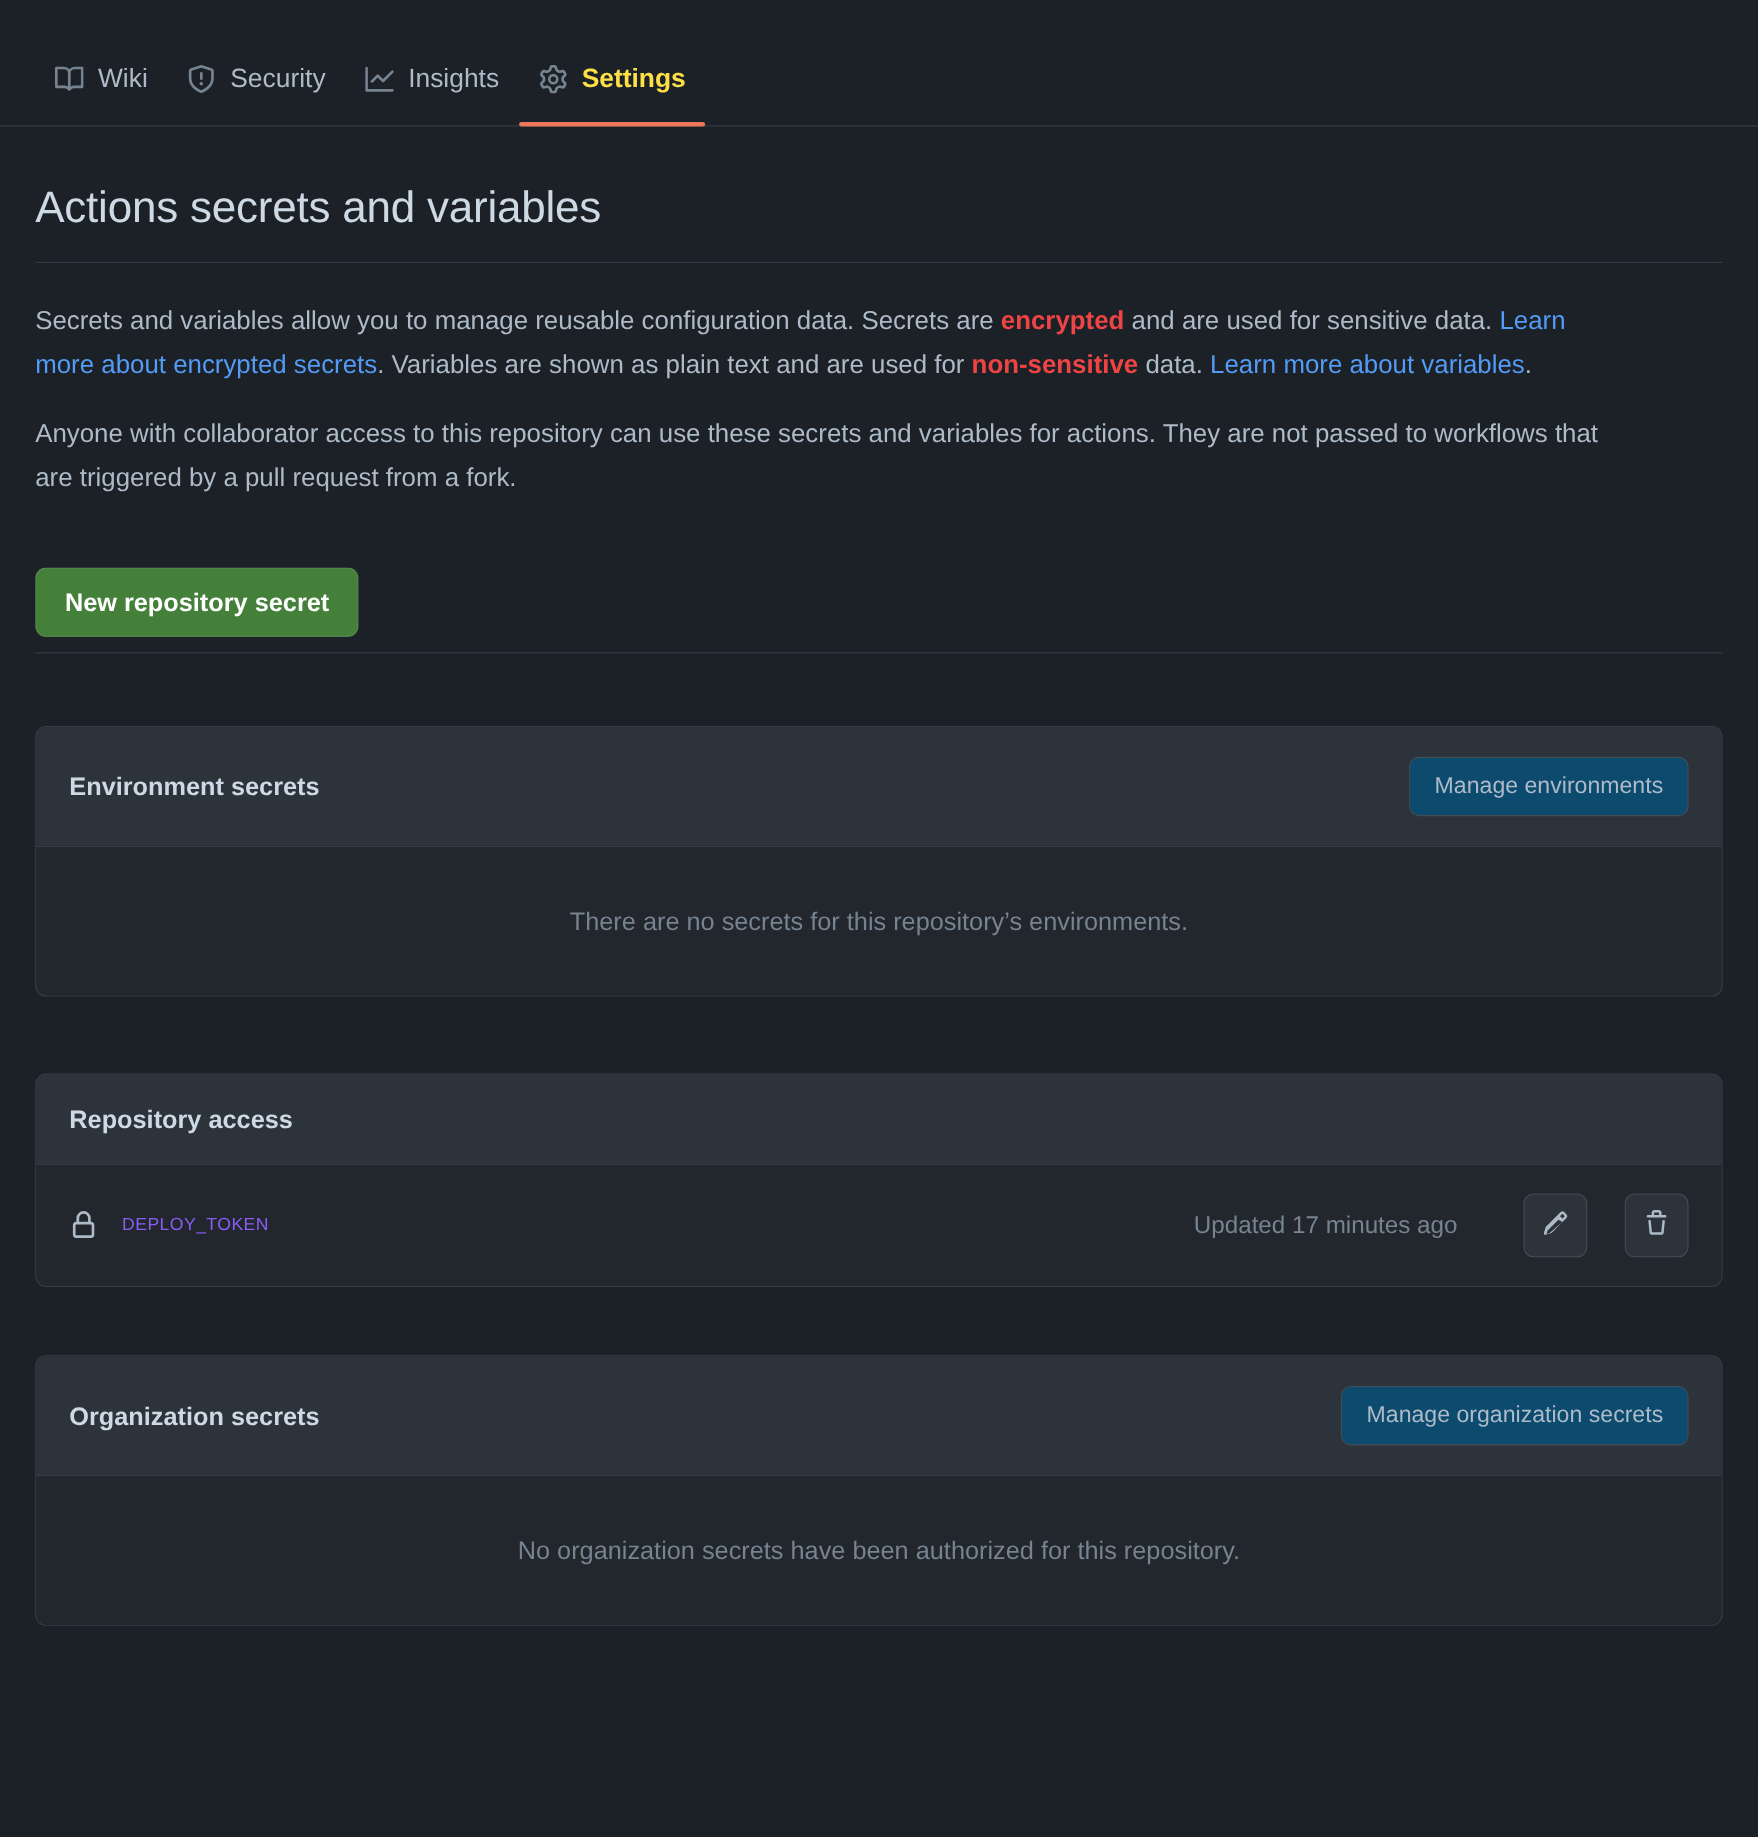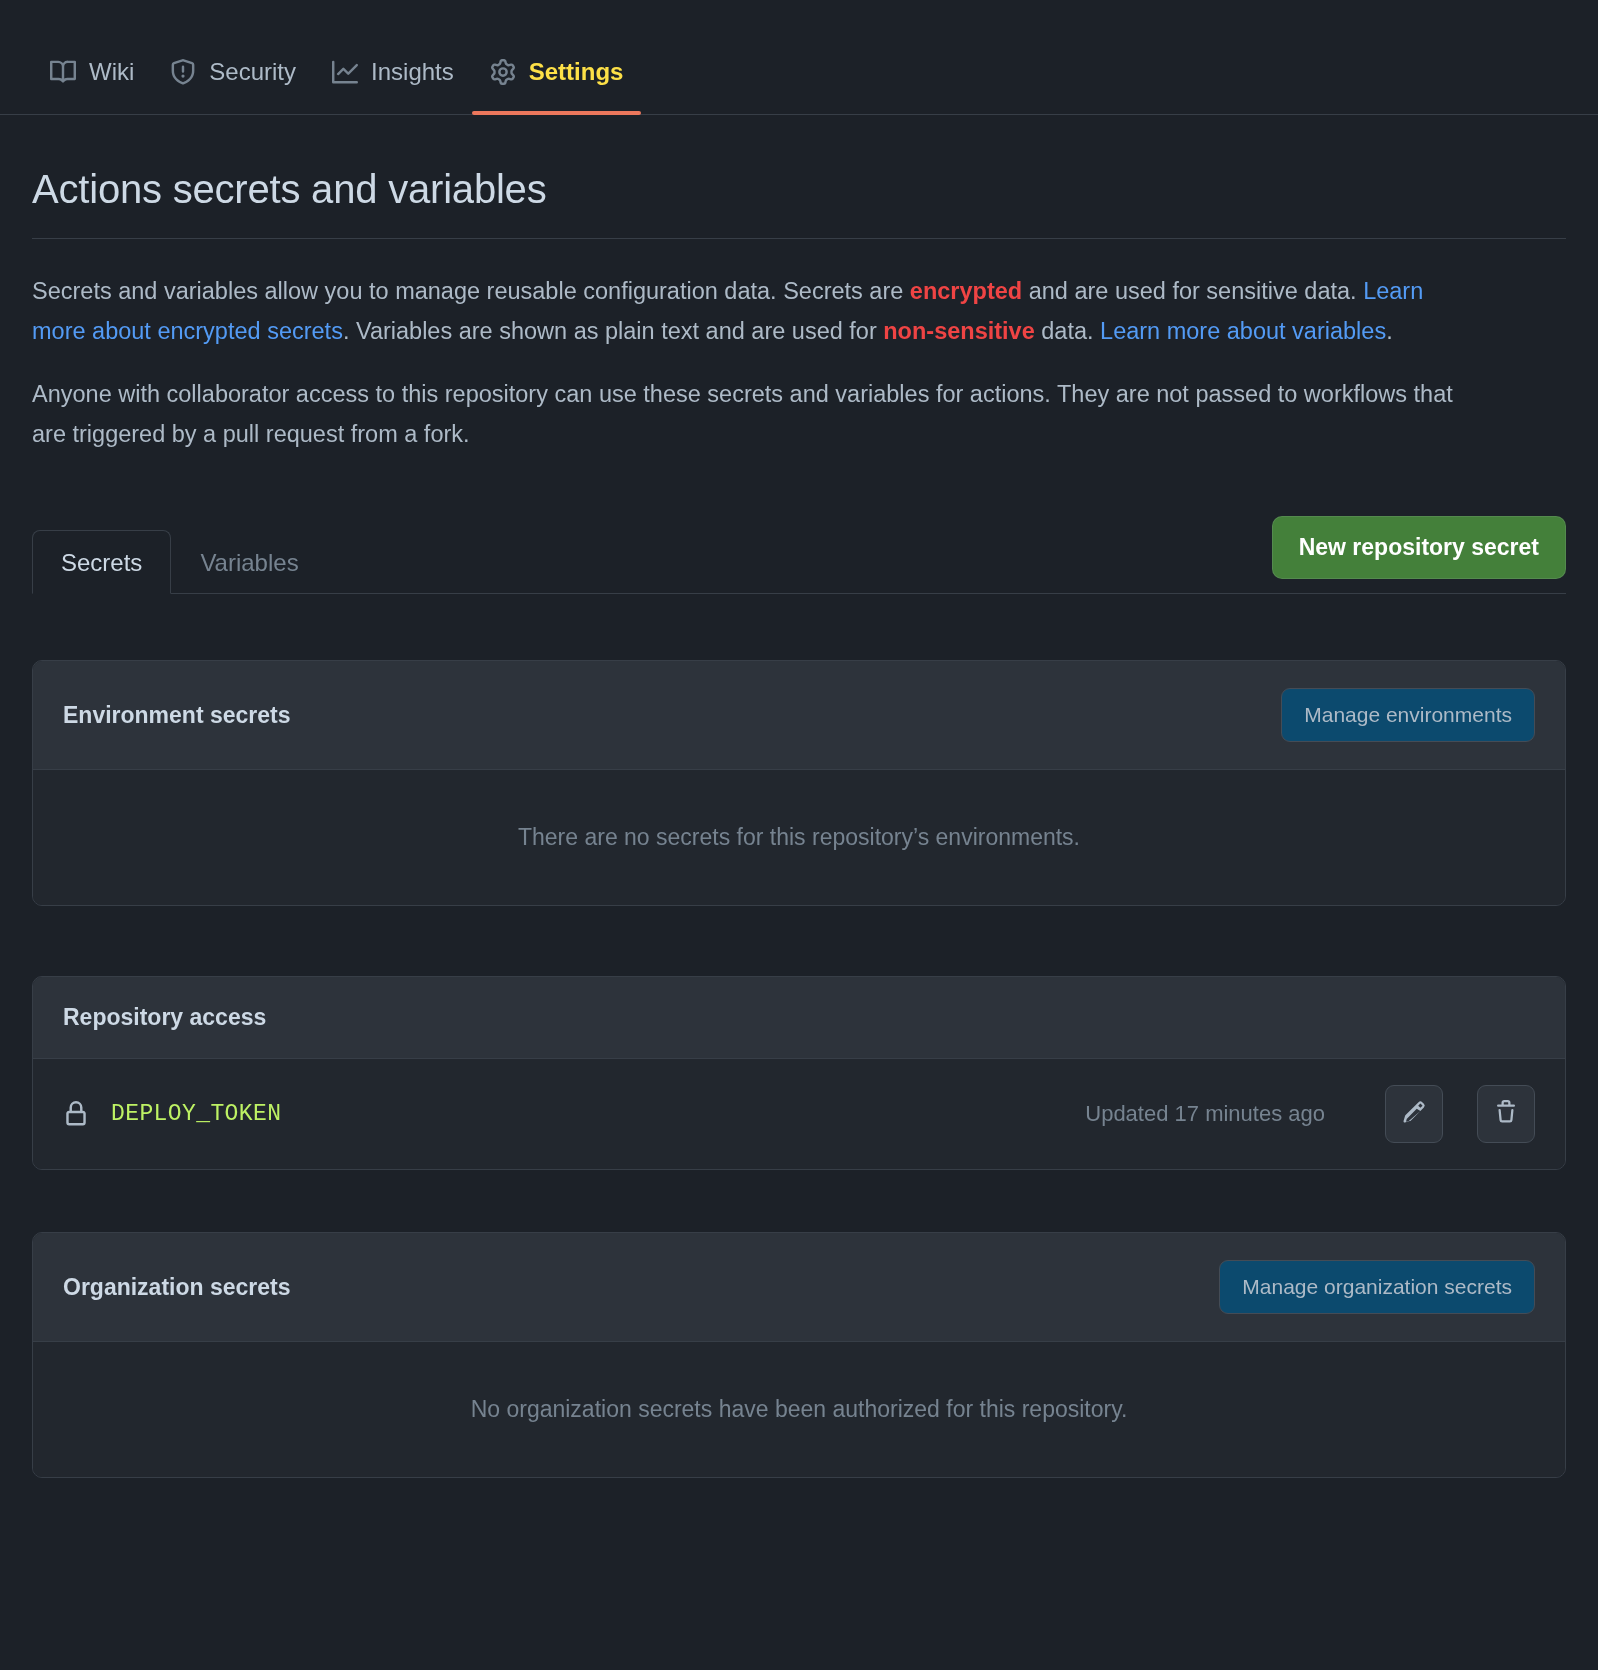--- a/index.html
+++ b/index.html
@@ -145,23 +145,23 @@
   .secret-row {
     display: flex;
     align-items: center;
     padding: 26px 30px;
     background: #22272e;
     border-top: 1px solid #373e47;
     gap: 22px;
   }
   .lock-icon { width: 26px; height: 26px; color: #adbac7; flex: 0 0 auto; }
   .secret-name {
-    font-family: Liberation Mono, monospace;
-    font-size: 23px;
-    color: #bef264;
+    font-family: Liberation Sans, sans-serif;
+    font-size: 16px;
+    color: #8b5cf6;
     letter-spacing: 0.4px;
   }
   .secret-spacer { flex: 1 1 auto; }
   .secret-meta { font-size: 22px; color: #768390; margin-right: 26px; }
   .icon-btn {
     width: 58px; height: 58px;
     background: #2d333b;
     border: 1px solid #444c56;
     border-radius: 9px;
     display: flex; align-items: center; justify-content: center;
@@ -220,28 +220,20 @@
 <div class="page">
 
   <h1 class="page-title">Actions secrets and variables</h1>
   <div class="title-rule"></div>
 
   <p class="para"><span>Secrets and variables allow you to manage reusable configuration data. Secrets are </span><b>encrypted</b><span> and are used for sensitive data. </span><a>Learn more about encrypted secrets</a><span>. Variables are shown as plain text and are used for </span><b>non-sensitive</b><span> data. </span><a>Learn more about variables</a><span>.</span></p>
 
   <p class="para">Anyone with collaborator access to this repository can use these secrets and variables for actions. They are not passed to workflows that are triggered by a pull request from a fork.</p>
 
   <div class="tabrow">
-    <div class="tabs">
-      <div class="tab active">
-        <span>Secrets</span>
-      </div>
-      <div class="tab">
-        <span>Variables</span>
-      </div>
-    </div>
     <button class="btn-primary">New repository secret</button>
   </div>
 
   <div class="panels-wrap">
 
     <div class="panel">
       <div class="panel-head">
         <span class="panel-title">Environment secrets</span>
         <button class="btn-default">Manage environments</button>
       </div>

